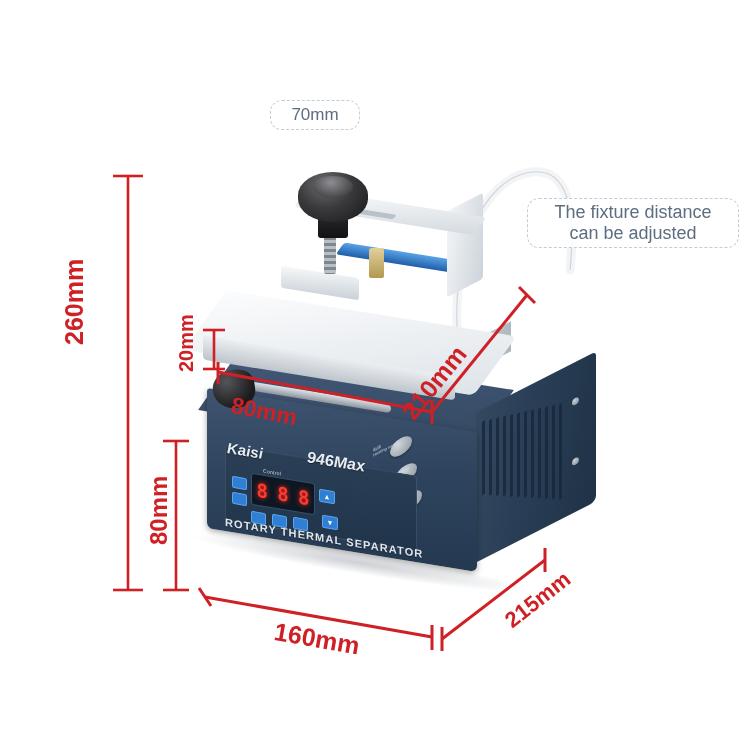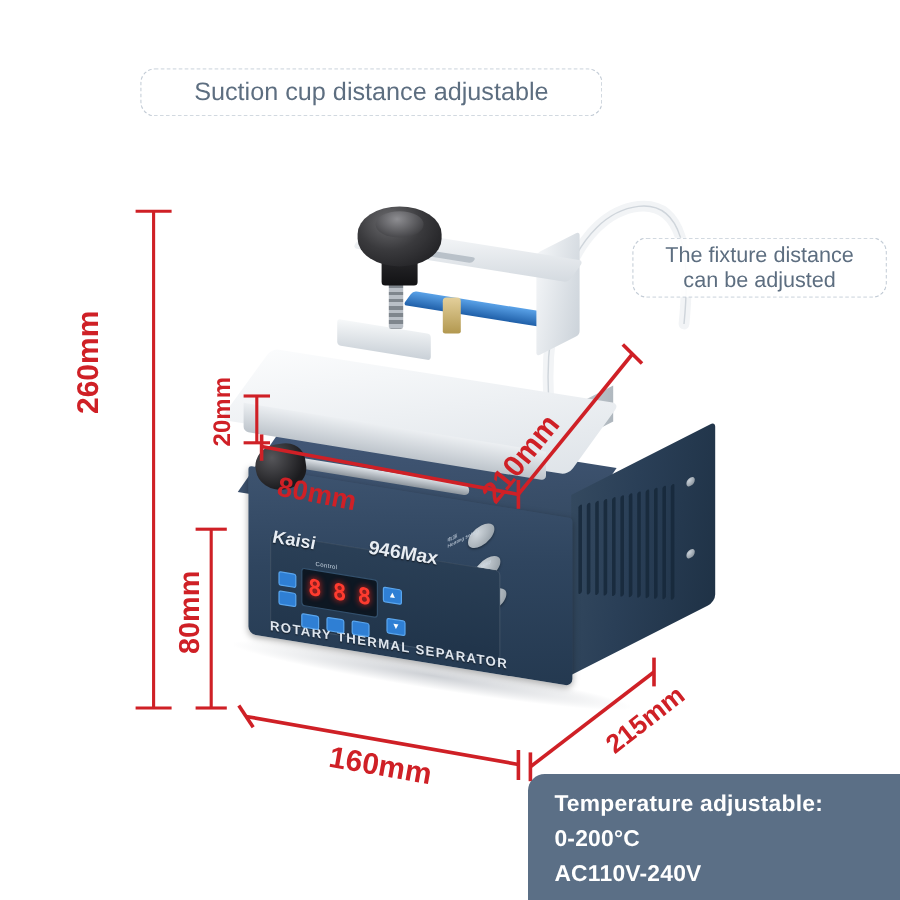--- a/index.html
+++ b/index.html
@@ -345,23 +345,18 @@
   </svg>
 
   <div class="dim-label" style="left:60px;top:345px;font-size:25px;transform:rotate(-90deg);transform-origin:left top;">260mm</div>
   <div class="dim-label" style="left:145px;top:545px;font-size:24px;transform:rotate(-90deg);transform-origin:left top;">80mm</div>
   <div class="dim-label" style="left:175px;top:372px;font-size:20px;transform:rotate(-90deg);transform-origin:left top;">20mm</div>
   <div class="dim-label" style="left:234px;top:392px;font-size:23px;transform:rotate(11deg);transform-origin:left top;">80mm</div>
   <div class="dim-label" style="left:396px;top:407px;font-size:25px;transform:rotate(-51deg);transform-origin:left top;">210mm</div>
   <div class="dim-label" style="left:277px;top:617px;font-size:25px;transform:rotate(10deg);transform-origin:left top;">160mm</div>
   <div class="dim-label" style="left:500px;top:613px;font-size:22px;transform:rotate(-38deg);transform-origin:left top;">215mm</div>
 
-  <div class="chip" id="chip-suction">Suction cup distance adjustable</div>
+  <div class="chip" id="chip-suction-val">70mm</div>
   <div class="chip" id="chip-fixture">The fixture distance
 can be adjusted</div>
 
-  <div id="info-panel">
-    <div>Temperature adjustable:</div>
-    <div>0-200°C</div>
-    <div>AC110V-240V</div>
-  </div>
 
 </div>
 
 </body></html>

